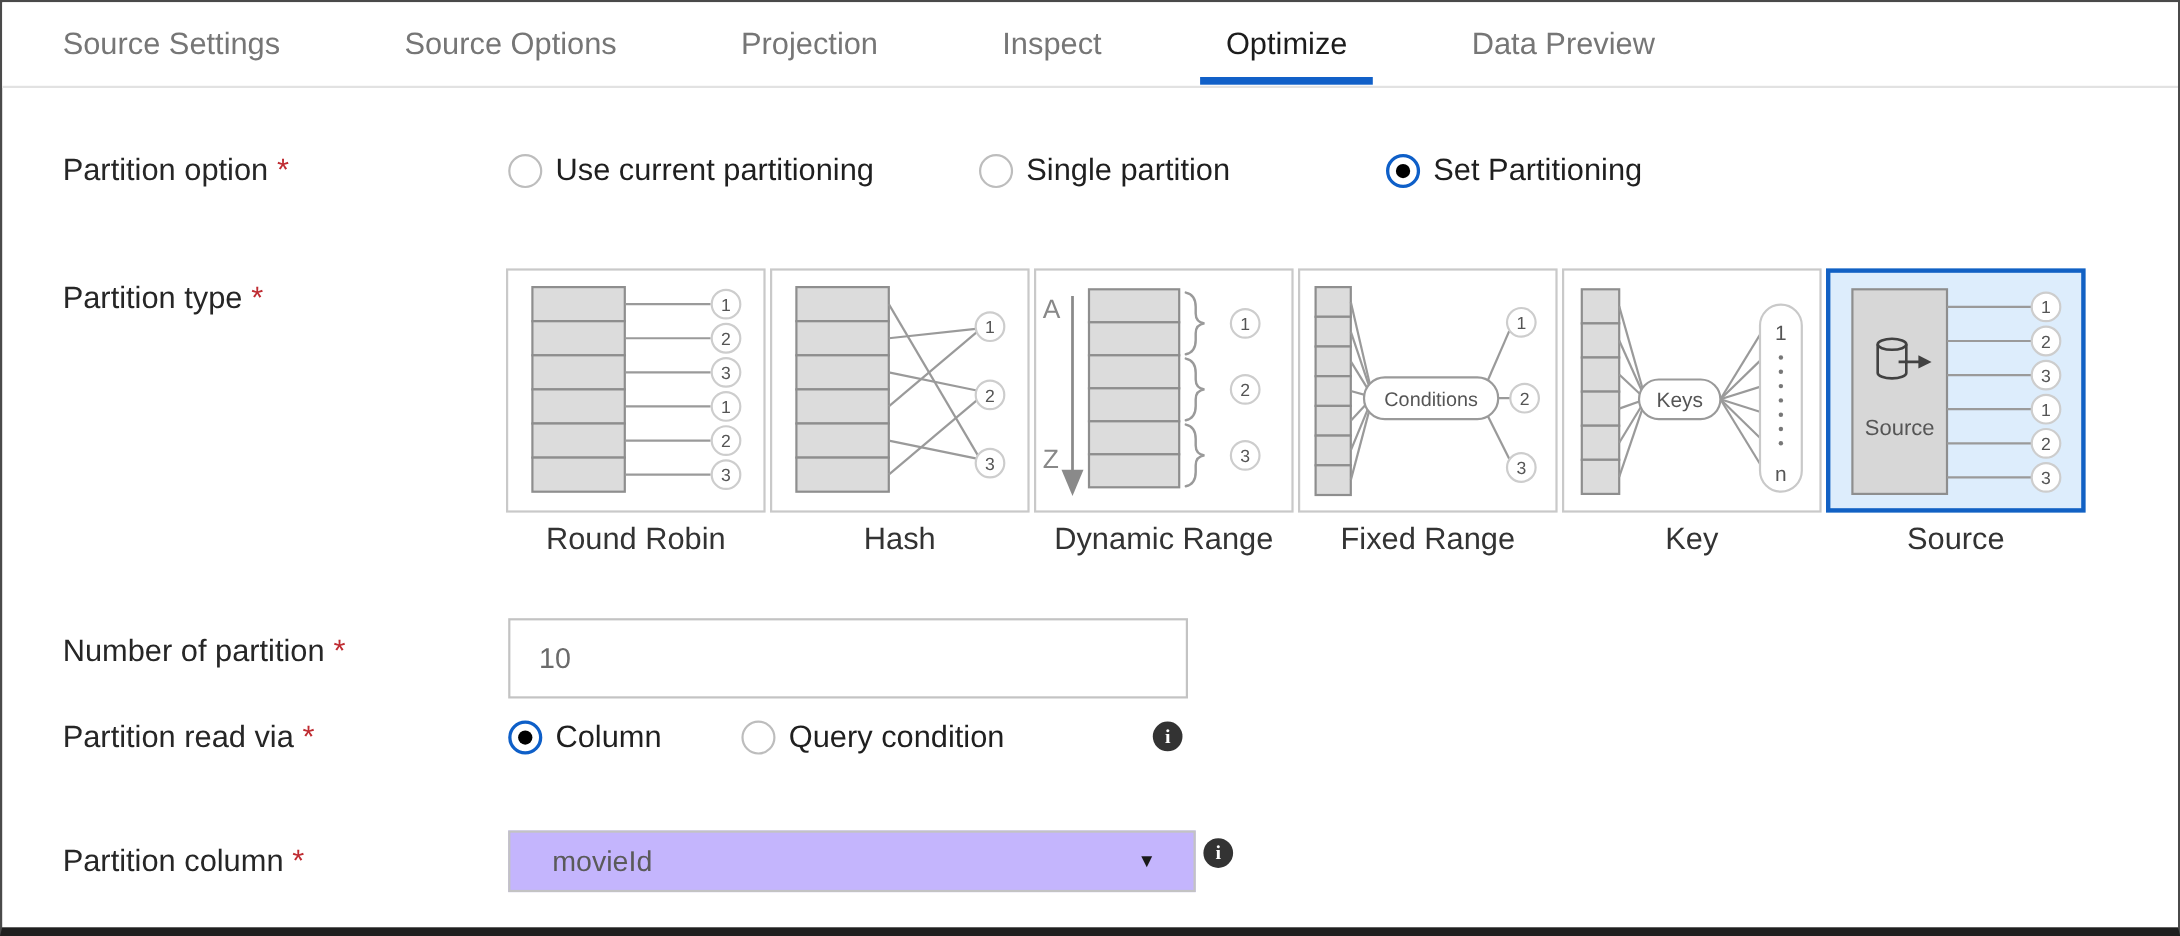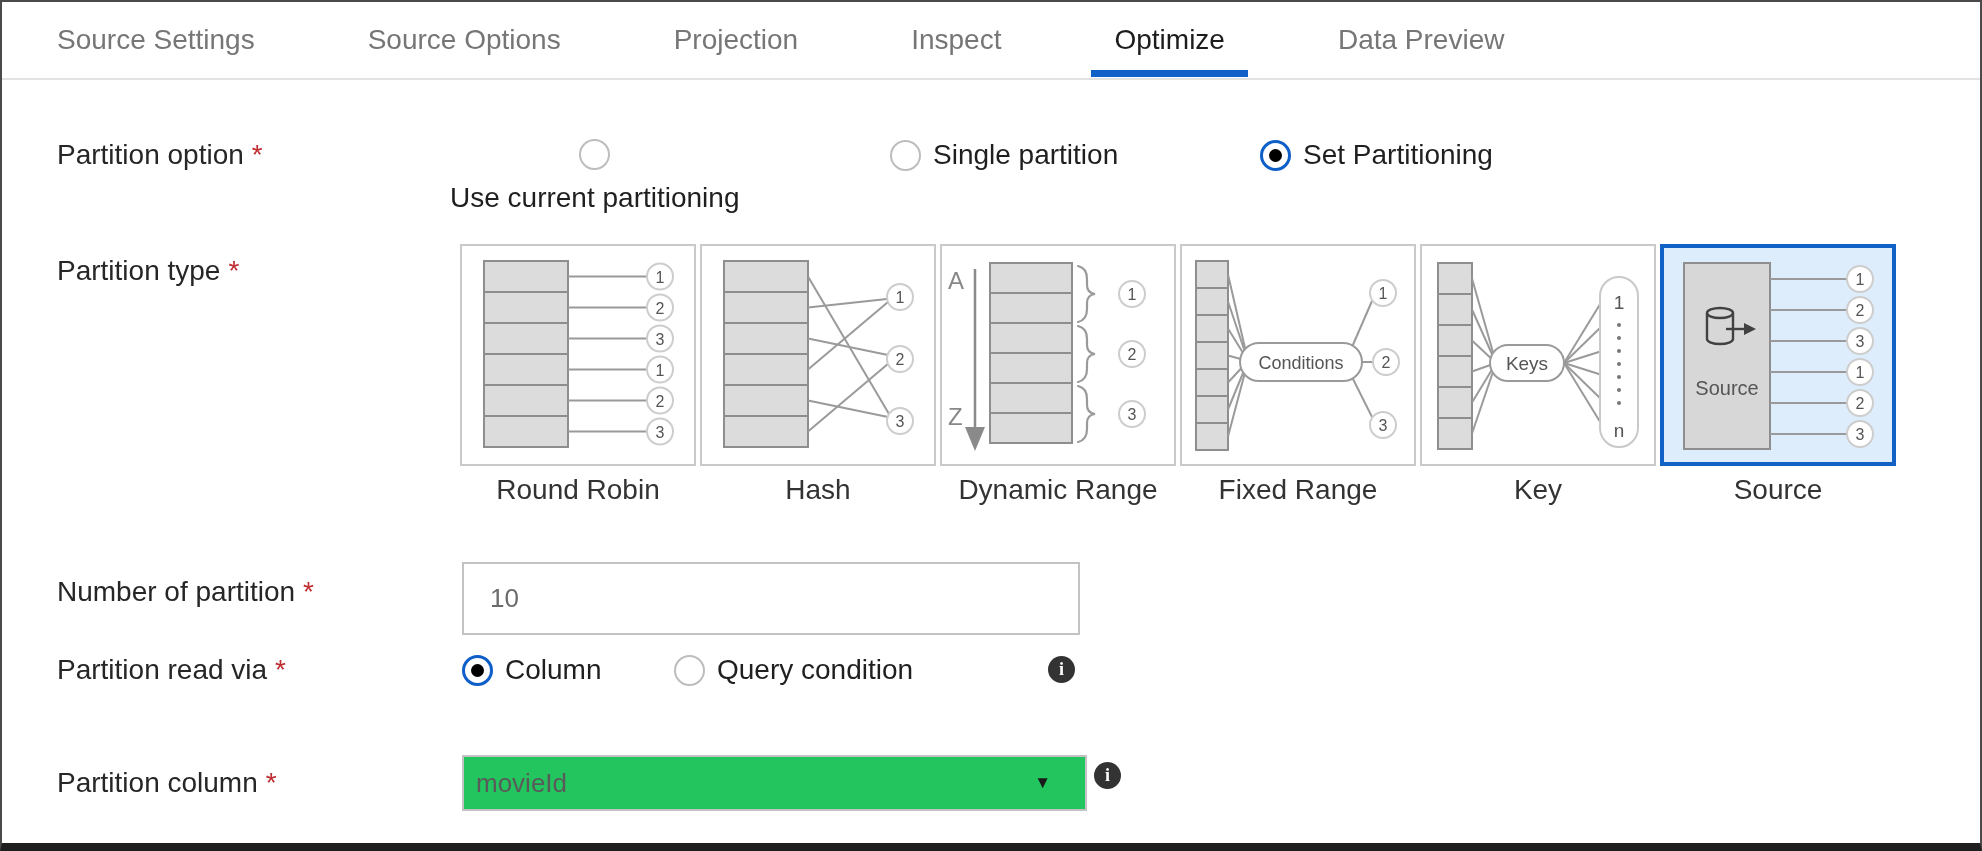--- a/index.html
+++ b/index.html
@@ -45,22 +45,22 @@
   }
   .type-card.selected{border:4px solid #1261c4;background:#ddedfc;}
   .type-label{margin-top:8px;font-size:28px;color:#333;white-space:nowrap;}
   
   .text-input{
     position:absolute;left:460px;width:618px;height:73px;border:2px solid #c3c3c3;
     background:#fff;font-family:"Liberation Sans",sans-serif;font-size:26px;color:#6b6b6b;
     padding:0 0 0 26px;outline:none;
   }
   .dropdown{
-    position:absolute;left:460px;width:625px;height:56px;border:2px solid #c3c3c3;background:#22c55e;
-    display:flex;align-items:center;padding-left:12px;cursor:pointer;
+    position:absolute;left:460px;width:625px;height:56px;border:2px solid #c3c3c3;background:#c4b5fd;
+    display:flex;align-items:center;padding-left:38px;cursor:pointer;
   }
   .dropdown-value{font-size:26px;color:#5a5a5a;}
   .dropdown-caret{position:absolute;right:34px;top:50%;transform:translateY(-50%);
     font-size:17px;color:#1a1a1a;}
   .info-icon{
     position:absolute;width:27px;height:27px;border-radius:50%;background:#333;color:#fff;
     display:flex;align-items:center;justify-content:center;
     font-size:18px;font-weight:bold;font-family:"Liberation Serif",serif;cursor:pointer;
   }
   
@@ -78,21 +78,21 @@
     <div class="tab">Source Options</div>
     <div class="tab">Projection</div>
     <div class="tab">Inspect</div>
     <div class="tab active">Optimize</div>
     <div class="tab">Data Preview</div>
   </div>
 
   <div class="field-label" style="top:137px;">
     <span>Partition option</span><span class="req">*</span>
   </div>
-  <div class="radio-item" style="left:448px;top:137px;flex-direction:column;">
+  <div class="radio-item" style="left:460px;top:137px;">
     <span class="radio-circle"></span>
     <span class="radio-label">Use current partitioning</span>
   </div>
   <div class="radio-item" style="left:888px;top:137px;">
     <span class="radio-circle"></span>
     <span class="radio-label">Single partition</span>
   </div>
   <div class="radio-item selected" style="left:1258px;top:137px;">
     <span class="radio-circle">
         <span class="radio-dot"></span>

